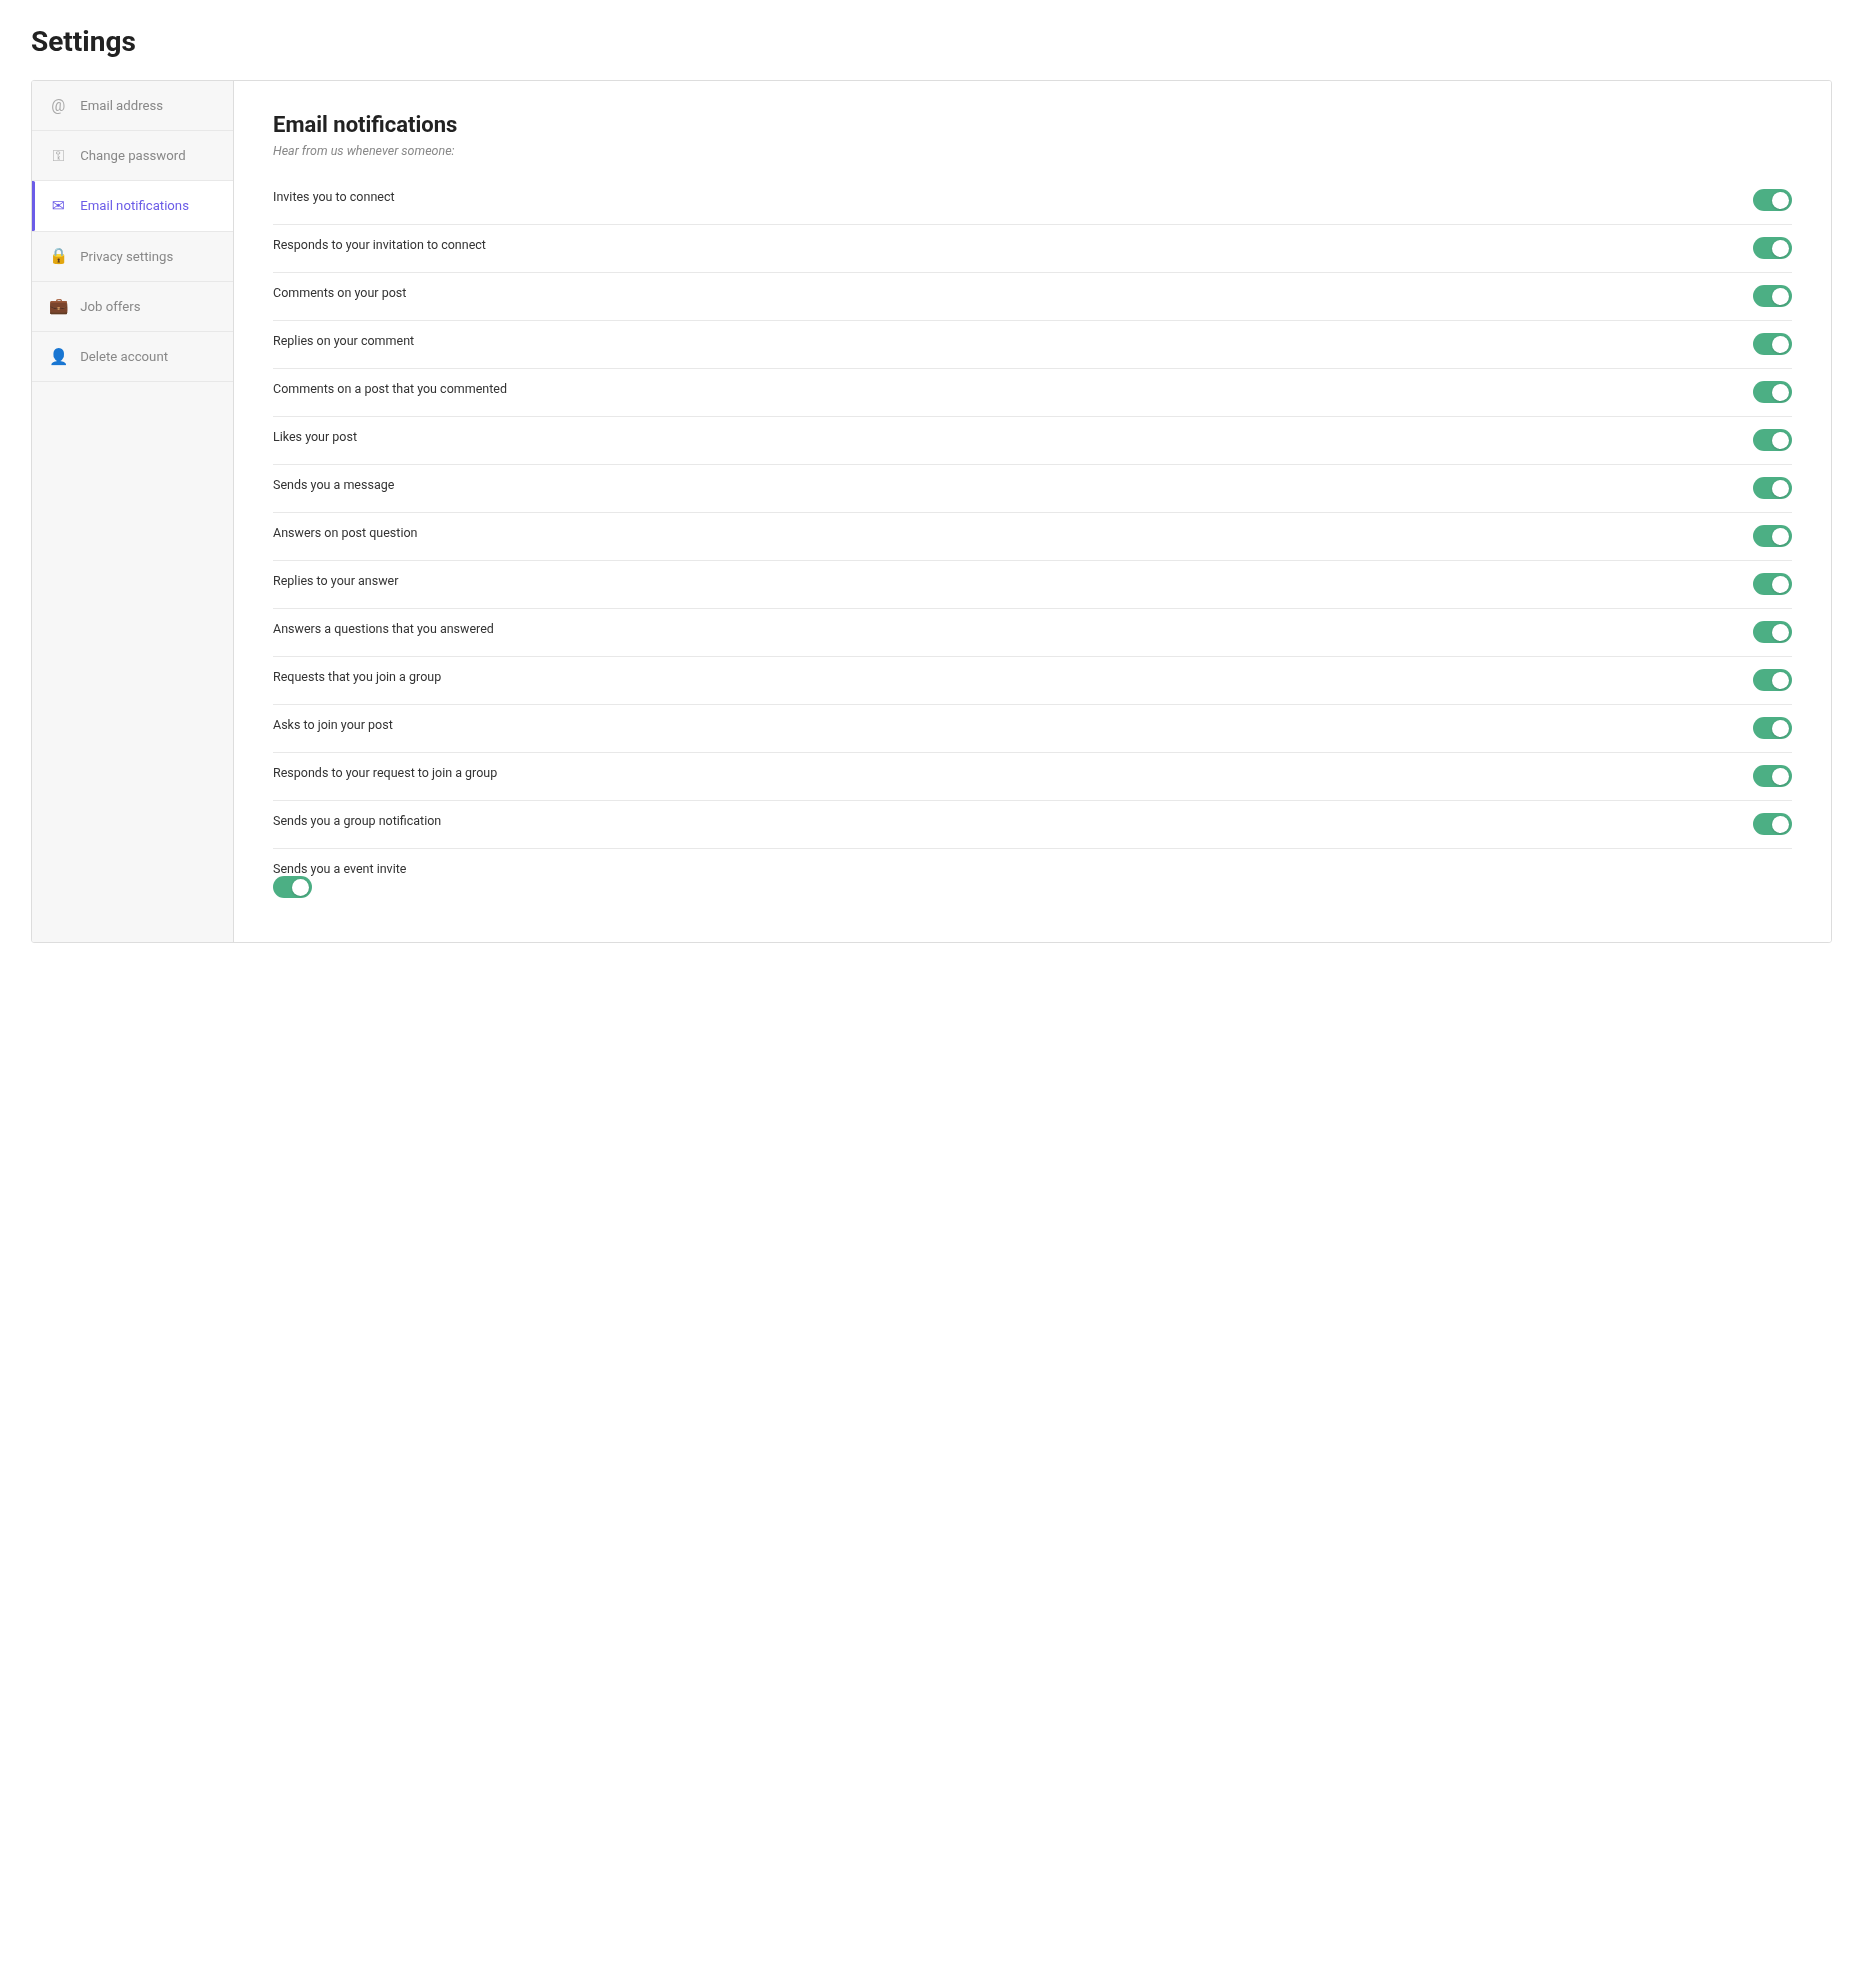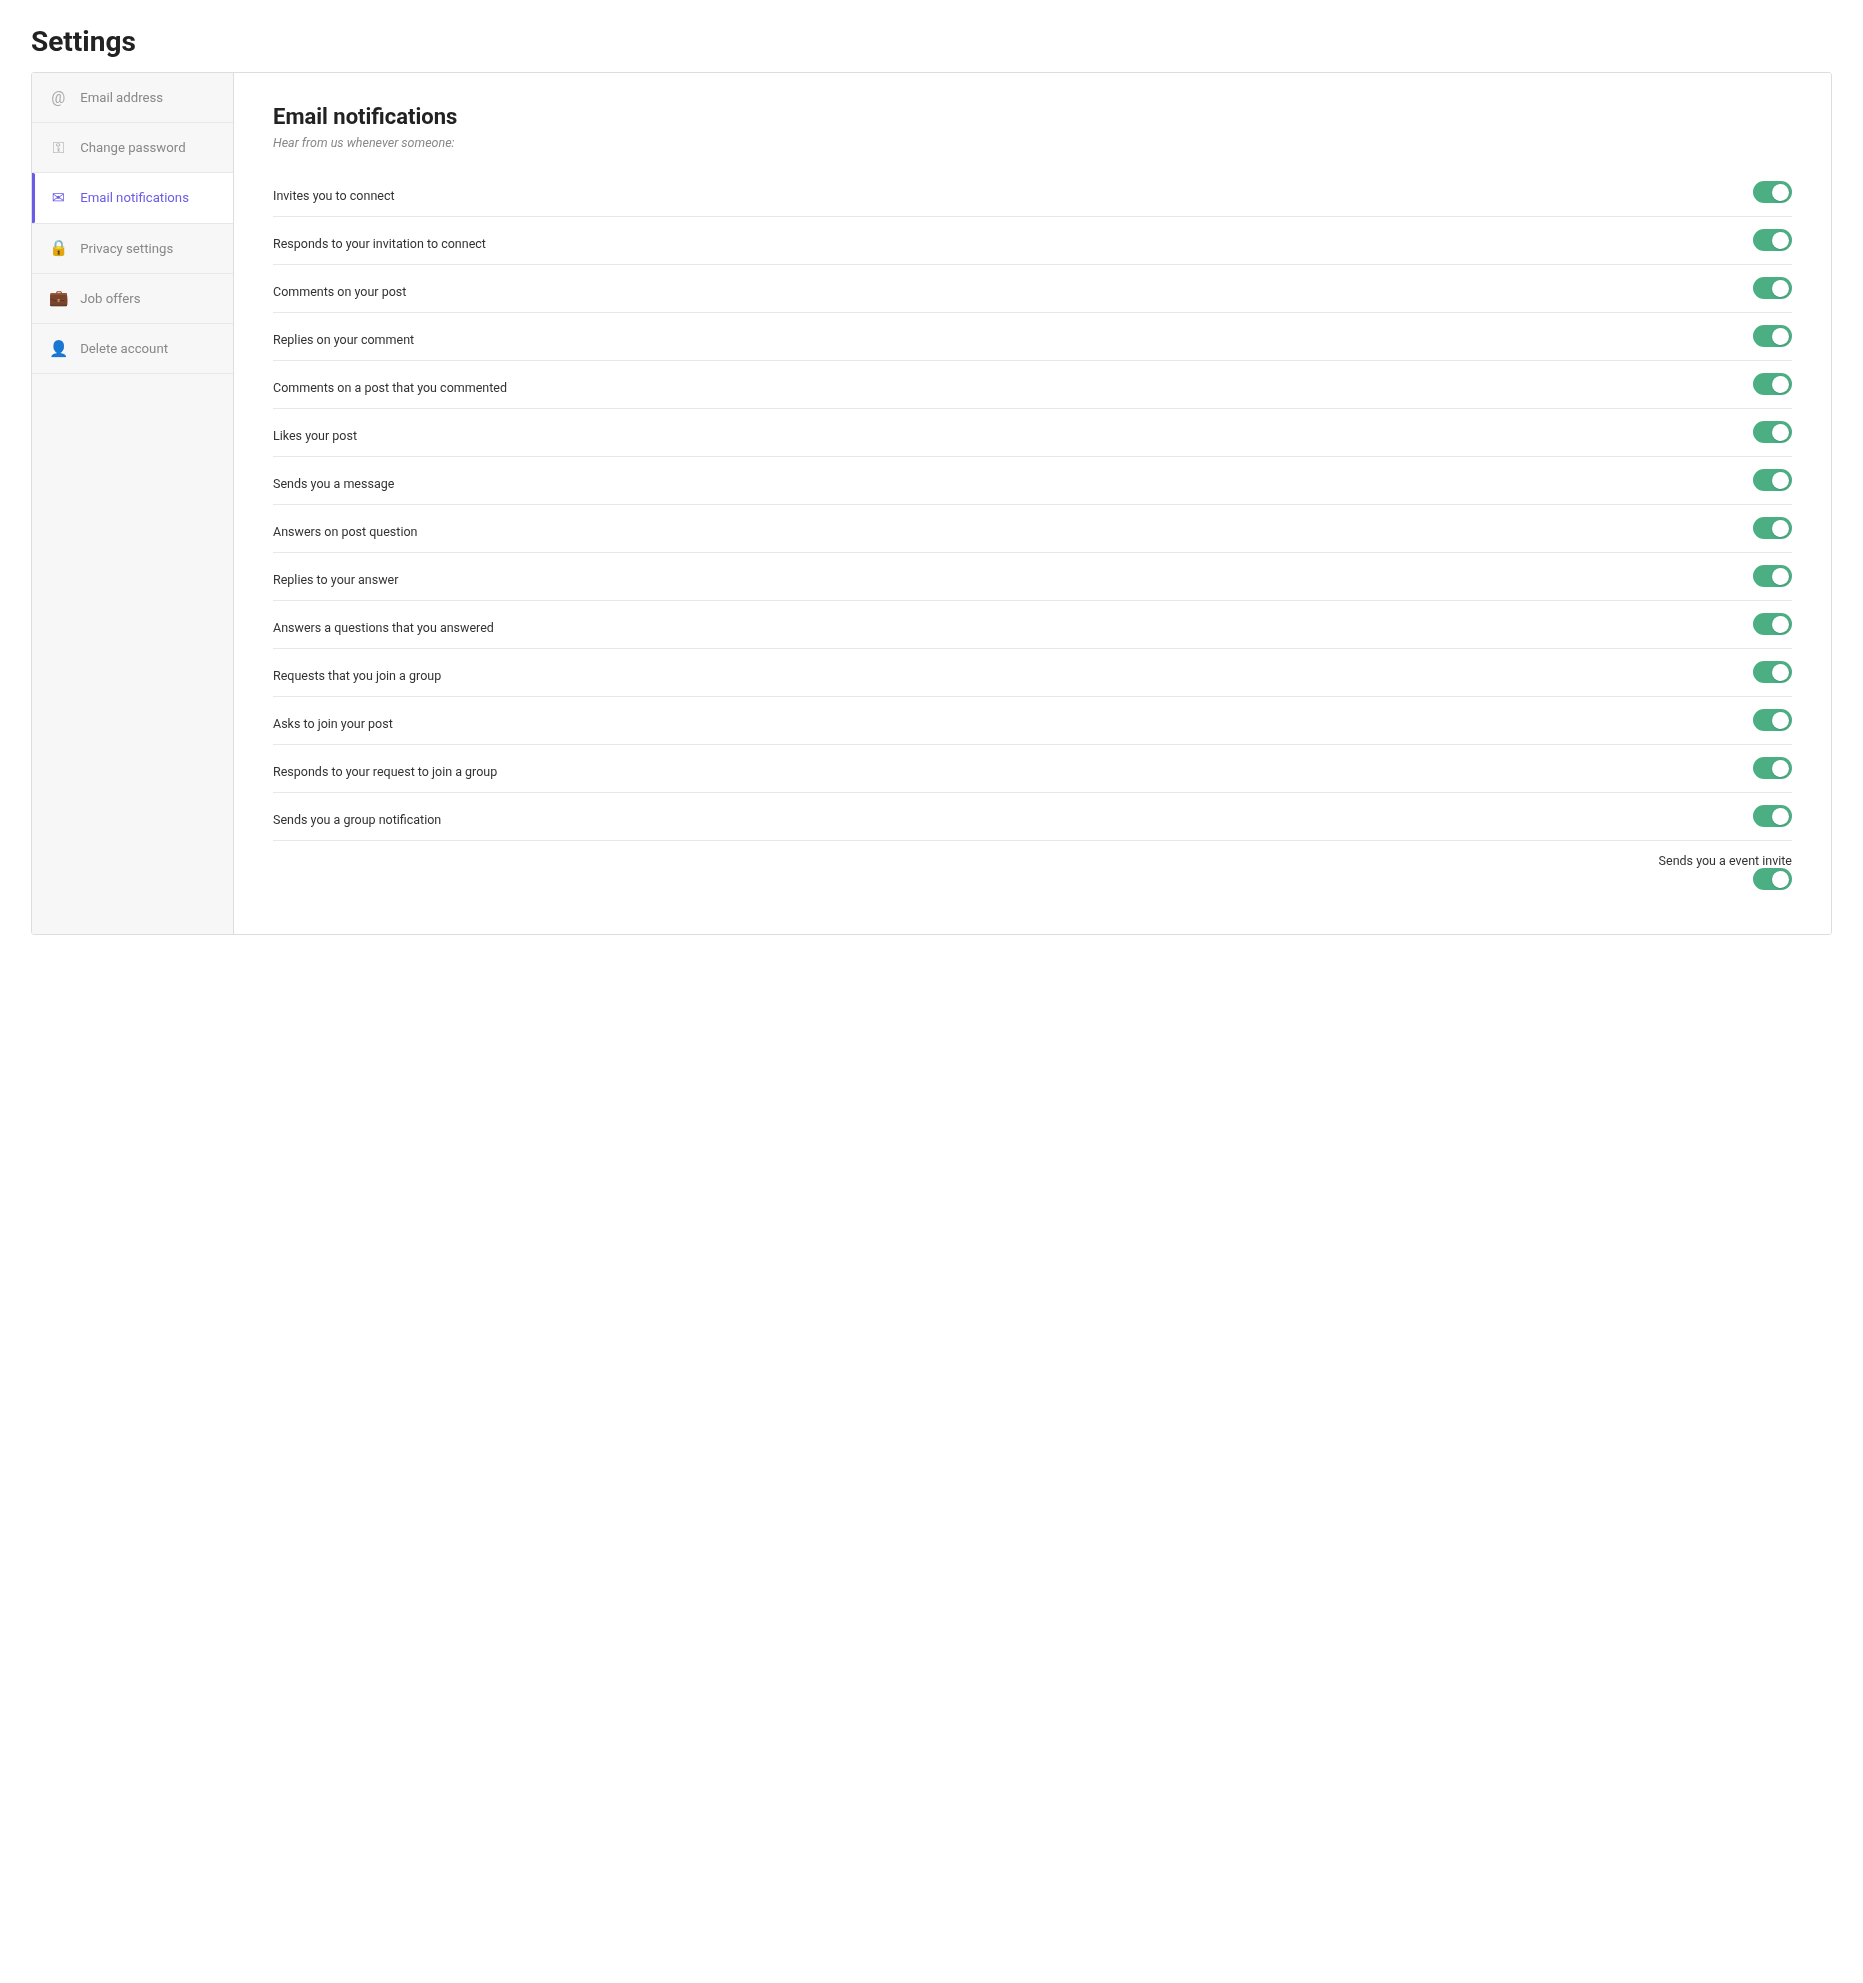--- a/index.html
+++ b/index.html
@@ -5,21 +5,21 @@
     * { box-sizing: border-box; margin: 0; padding: 0; }
     body {
       font-family: -apple-system, BlinkMacSystemFont, 'Segoe UI', Roboto, sans-serif;
       background: #fff;
       color: #222;
       padding: 25px 31px;
     }
     h1 {
       font-size: 28px;
       font-weight: 700;
-      margin-bottom: 14px;
+      margin-bottom: 22px;
     }
     .layout {
       display: flex;
       gap: 0;
       border: 0.8px solid #ddd;
       border-radius: 3.1px;
       overflow: hidden;
     }
     .sidebar {
       width: 202px;
@@ -73,21 +73,21 @@
       margin-bottom: 6.2px;
     }
     .subtitle {
       color: #888;
       font-size: 12.5px;
       margin-bottom: 18.7px;
       font-style: italic;
     }
     .notification-row {
       display: flex;
-      align-items: flex-end;
+      align-items: flex-start;
       justify-content: space-between;
       padding: 12.5px 0;
       border-bottom: 0.8px solid #e8e8e8;
       font-size: 12.5px;
       color: #333;
     }
     .notification-row:last-child {
       border-bottom: none;
       flex-direction: column;
     }

